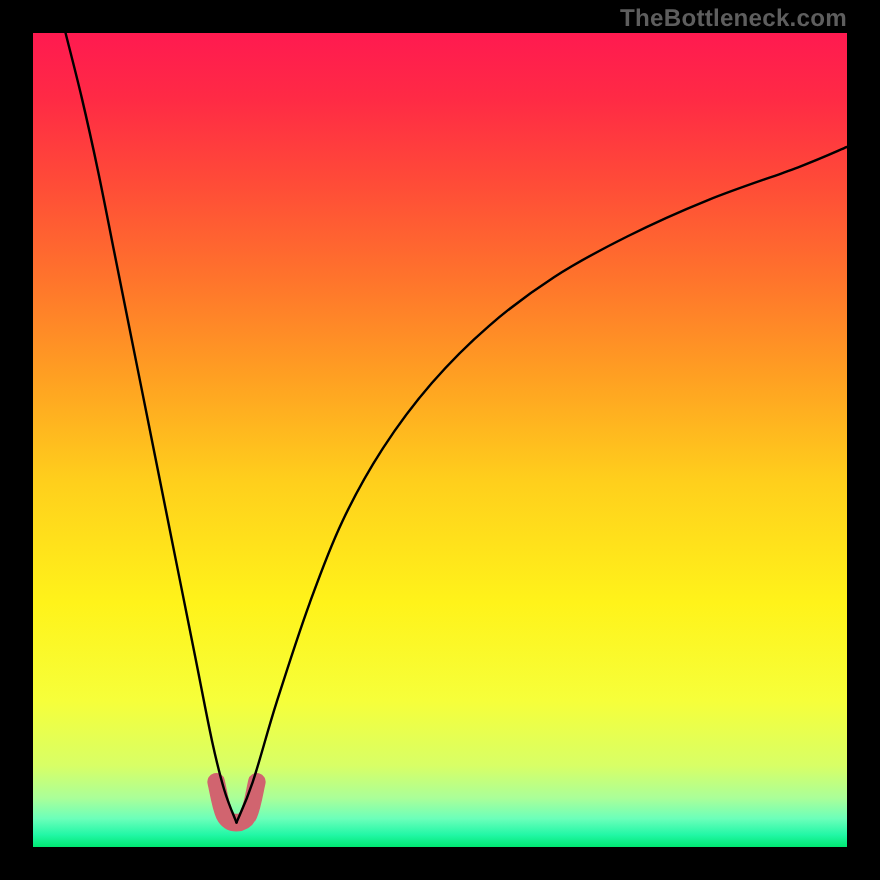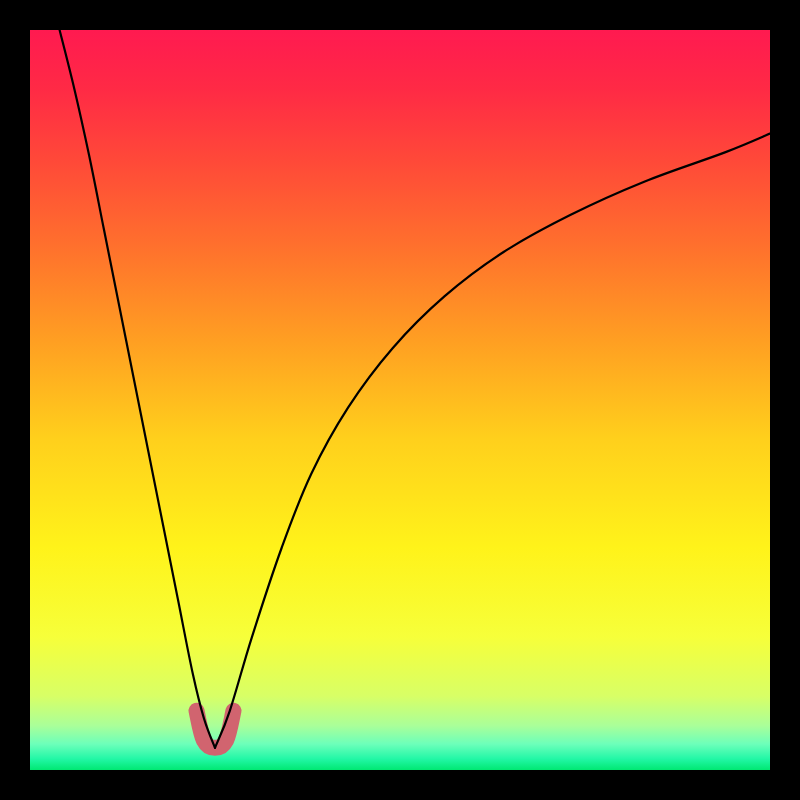--- a/index.html
+++ b/index.html
@@ -69,13 +69,14 @@
           </linearGradient>
       </defs>
       <rect x="0" y="0" width="740" height="740" fill="url(#grad)"></rect>
     </svg>
     <svg class="curve" width="740" height="740" viewBox="0 0 740 740">
       <path id="pink-stub" fill="none" stroke-linecap="round" stroke-linejoin="round" stroke="#d1646f" stroke-width="16" d="M 166.50 680.80 C 167.83 686.13, 170.57 703.74, 173.90 710.40 C 177.23 717.06, 181.00 717.80, 185.00 717.80 C 189.00 717.80, 192.77 717.06, 196.10 710.40 C 199.43 703.74, 202.17 686.13, 203.50 680.80"></path>
       <path id="left-arm" fill="none" stroke-linecap="round" stroke="#000000" stroke-width="2.2" d="M 29.60 0.00 C 32.26 10.66, 39.07 36.56, 44.40 59.20 C 49.73 81.84, 53.87 100.49, 59.20 125.80 C 64.53 151.11, 68.67 173.16, 74.00 199.80 C 79.33 226.44, 83.47 247.16, 88.80 273.80 C 94.13 300.44, 98.27 321.16, 103.60 347.80 C 108.93 374.44, 113.07 395.16, 118.40 421.80 C 123.73 448.44, 127.87 469.16, 133.20 495.80 C 138.53 522.44, 142.67 543.16, 148.00 569.80 C 153.33 596.44, 158.14 622.49, 162.80 643.80 C 167.46 665.11, 169.90 674.88, 173.90 688.20 C 177.90 701.52, 183.00 712.47, 185.00 717.80"></path>
       <path id="right-arm" fill="none" stroke-linecap="round" stroke="#000000" stroke-width="2.2" d="M 185.00 717.80 C 187.66 711.14, 193.14 700.78, 199.80 680.80 C 206.46 660.82, 212.68 636.10, 222.00 606.80 C 231.32 577.50, 240.94 547.30, 251.60 518.00 C 262.26 488.70, 269.21 469.31, 281.20 444.00 C 293.19 418.69, 303.55 400.04, 318.20 377.40 C 332.85 354.76, 345.28 338.18, 362.60 318.20 C 379.92 298.22, 394.42 283.72, 414.40 266.40 C 434.38 249.08, 450.96 236.65, 473.60 222.00 C 496.24 207.35, 514.89 197.65, 540.20 185.00 C 565.51 172.35, 586.23 163.02, 614.20 151.70 C 642.17 140.38, 672.96 130.76, 695.60 122.10 C 718.24 113.44, 732.01 106.93, 740.00 103.60"></path>
     </svg>
   </div>
+  <div class="watermark">TheBottleneck.com</div>
 </div>
 
 </body></html>

